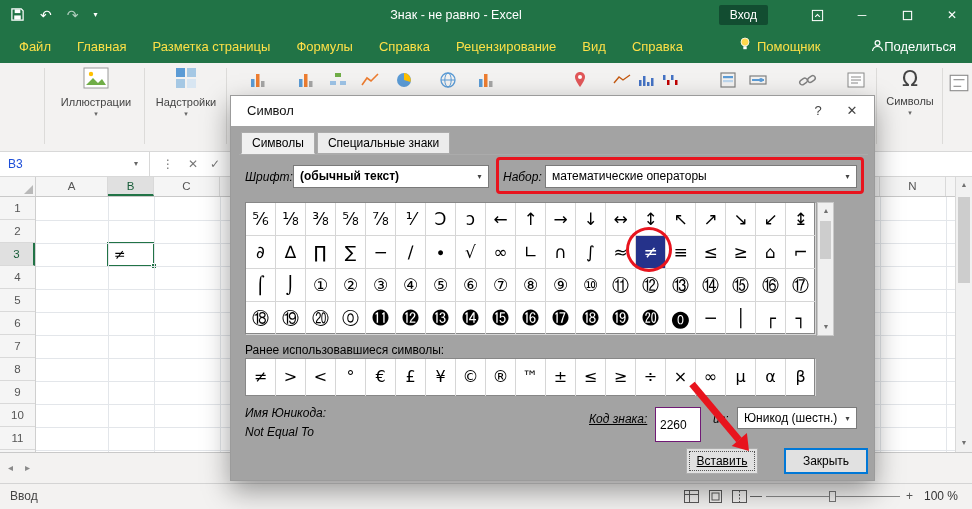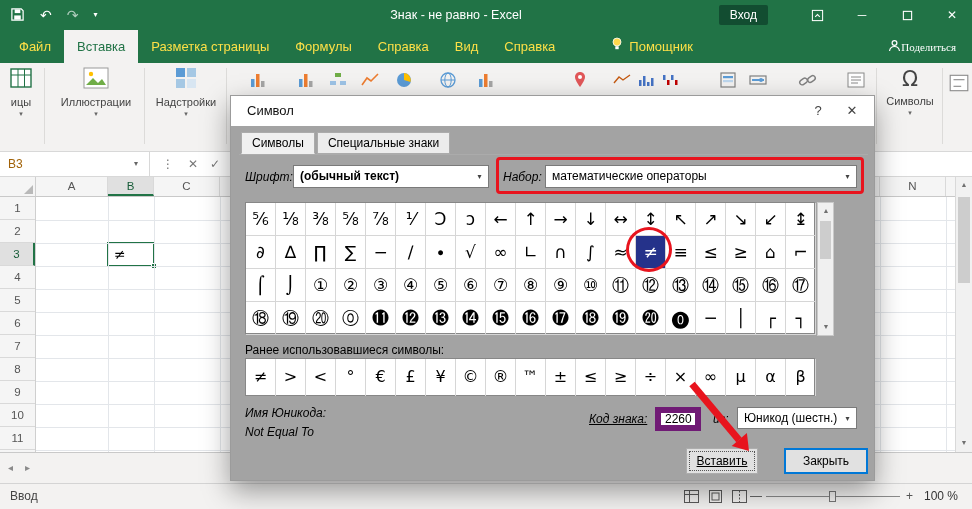--- a/index.html
+++ b/index.html
@@ -15,34 +15,34 @@
   .qcaret{font-size:8px;}
   #win-title{position:absolute;left:200px;right:260px;top:0;height:30px;text-align:center;line-height:30px;font-size:12.5px;}
   #signin{position:absolute;right:204px;top:5px;height:20px;padding:0 11px;background:#124d31;border-radius:2px;line-height:20px;font-size:12px;}
   .wc{position:absolute;top:0;width:40px;height:30px;text-align:center;line-height:30px;font-size:12px;color:#fff;}
 
   
   #ribbon-tabs{position:absolute;left:0;top:30px;width:972px;height:33px;background:#217346;display:flex;padding-left:6px;}
   .rtab{color:#fde047;font-size:13px;line-height:33px;padding:0 13px;white-space:nowrap;display:flex;align-items:center;gap:6px;}
   .rtab.active{background:#f3f2f1;color:#217346;}
   .rtab.gap{margin-left:30px;}
-  #share{position:absolute;right:8px;top:0;height:33px;display:flex;align-items:center;color:#fff;font-size:11px;padding:0 8px;font-family:Liberation Serif, serif;}
+  #share{position:absolute;right:8px;top:0;height:33px;display:flex;align-items:center;color:#fff;font-size:13px;padding:0 8px;}
 
   
   #ribbon{position:absolute;left:0;top:63px;width:972px;height:89px;background:#f3f2f1;border-bottom:1px solid #d8d8d8;}
   .rgroup{position:absolute;top:3px;text-align:center;}
   .rgroup-label{font-size:11px;color:#444;margin-top:3px;white-space:nowrap;}
   .caret{font-size:7px;color:#666;line-height:1;margin-top:2px;}
   .gsep{position:absolute;top:5px;height:76px;width:1px;background:#dcdbd9;}
   .ricon{position:absolute;top:7px;width:22px;height:22px;}
   .omega{font-size:21px;color:#444;font-family:"DejaVu Sans",sans-serif;line-height:26px;}
 
   
   #formula{position:absolute;left:0;top:152px;width:972px;height:25px;background:#fff;border-bottom:1px solid #d8d8d8;}
-  #namebox{position:absolute;left:0;top:0;width:150px;height:24px;border-right:1px solid #d8d8d8;font-size:12px;line-height:24px;padding-left:8px;color:#a16207;background:#fff;}
+  #namebox{position:absolute;left:0;top:0;width:150px;height:24px;border-right:1px solid #d8d8d8;font-size:12px;line-height:24px;padding-left:8px;color:#1d4ed8;background:#fff;}
   #nb-caret{position:absolute;left:134px;top:0;line-height:24px;font-size:8px;color:#666;}
   .fbicon{position:absolute;top:0;line-height:24px;font-size:12px;color:#777;}
 
   
   #corner{position:absolute;left:0;top:177px;width:36px;height:20px;background:#f5f5f5;border-right:1px solid #cfcfcf;border-bottom:1px solid #c9c9c9;}
   #corner:after{content:"";position:absolute;right:2px;bottom:2px;border-left:9px solid transparent;border-bottom:9px solid #b9b9b9;}
   #col-headers{position:absolute;left:0;top:177px;width:972px;height:20px;background:#f5f5f5;border-bottom:1px solid #c9c9c9;font-size:11.5px;color:#555;}
   .chcell{position:absolute;top:0;height:19px;line-height:19px;text-align:center;border-right:1px solid #d9d9d9;}
   .chcell.hl{background:#e0e0e0;border-bottom:2px solid #217346;color:#175c38;}
   #row-headers{position:absolute;left:0;top:197px;width:36px;height:255px;background:#f5f5f5;border-right:1px solid #cfcfcf;font-size:11.5px;color:#555;}
@@ -99,21 +99,21 @@
   .sym.sel{background:#25328a;color:#fff;}
   #sym-scroll{position:absolute;left:586px;top:106px;width:17px;height:134px;background:#f0f0f0;border:1px solid #c9c9c9;}
   #sym-thumb{position:absolute;left:2px;top:18px;width:11px;height:38px;background:#cdcdcd;}
   #recent-label{position:absolute;left:14px;top:247px;}
   #recent-grid{position:absolute;left:14px;top:262px;width:570px;height:38px;border:1px solid #878787;background:#fff;
                display:grid;grid-template-columns:repeat(19,30px);grid-auto-rows:37px;}
   .rsym{border-right:1px solid #d6d6d6;text-align:center;line-height:36px;font-size:16px;font-family:"DejaVu Sans",sans-serif;}
   #uni-label{left:14px;top:310px;}
   #uni-name{left:14px;top:329px;}
   #code-label{left:358px;top:316px;text-decoration:underline;}
-  #code-input{position:absolute;left:424px;top:311px;width:46px;height:24px;border:6px solid #701a75;font:12px "Liberation Sans",sans-serif;padding-left:4px;}
+  #code-input{position:absolute;left:424px;top:311px;width:46px;height:35px;border:1px solid #701a75;font:12px "Liberation Sans",sans-serif;padding-left:4px;}
   #from-label{left:482px;top:316px;}
   #cmb-from{left:506px;top:311px;width:120px;height:22px;}
   .dbtn{position:absolute;top:352px;height:26px;font:12px "Liberation Sans",sans-serif;background:#e1e1e1;border:1px solid #adadad;}
   #btn-insert{left:455px;width:72px;outline:1px dotted #555;outline-offset:-4px;text-decoration:underline;}
   #btn-close{left:553px;width:84px;border:2px solid #0078d7;}
 
   
   #ann-box{position:absolute;left:496px;top:157px;width:368px;height:37px;border:3px solid #e8141e;border-radius:4px;z-index:70;}
   #ann-circle{position:absolute;left:626px;top:227px;width:46px;height:45px;border:3px solid #e8141e;border-radius:50%;z-index:70;}
   #ann-arrow{position:absolute;left:0;top:0;width:972px;height:509px;z-index:80;pointer-events:none;}
@@ -150,31 +150,34 @@
           <rect x="1.5" y="1.5" width="9" height="9" fill="none" stroke="#fff" stroke-width="1.2"></rect>
         </svg>
     </div>
     <div class="wc" style="right:0;">✕</div>
   </div>
 
   <div id="ribbon-tabs">
     <div class="rtab">
         <span>Файл</span>
       </div>
-      <div class="rtab active">
-        <span>Вставка</span>
+      <div class="rtab">
+        <span>Главная</span>
       </div>
       <div class="rtab">
         <span>Разметка страницы</span>
       </div>
       <div class="rtab">
         <span>Формулы</span>
       </div>
       <div class="rtab">
         <span>Справка</span>
+      </div>
+      <div class="rtab">
+        <span>Рецензирование</span>
       </div>
       <div class="rtab">
         <span>Вид</span>
       </div>
       <div class="rtab">
         <span>Справка</span>
       </div>
       <div class="rtab gap">
         <span><svg width="12" height="14" viewBox="0 0 12 14">
             <circle cx="6" cy="5" r="4" fill="#ffd84d" stroke="#fff" stroke-width="0.8"></circle>
@@ -187,30 +190,20 @@
         <svg width="13" height="13" viewBox="0 0 13 13">
             <circle cx="6.5" cy="4" r="2.4" fill="none" stroke="#fff" stroke-width="1.2"></circle>
             <path d="M1.5 12c.5-3 2.5-4.5 5-4.5s4.5 1.5 5 4.5" fill="none" stroke="#fff" stroke-width="1.2"></path>
           </svg>
       </span>
       <span>Поделиться</span>
     </div>
   </div>
 
   <div id="ribbon">
-    <div class="rgroup" style="left:0;width:42px;">
-      <svg width="24" height="24" viewBox="0 0 24 24">
-          <rect x="2" y="3" width="20" height="18" fill="#fff" stroke="#217346" stroke-width="1.4"></rect>
-          <line x1="2" y1="9" x2="22" y2="9" stroke="#217346"></line>
-          <line x1="9" y1="3" x2="9" y2="21" stroke="#217346"></line>
-          <line x1="15.5" y1="3" x2="15.5" y2="21" stroke="#217346"></line>
-        </svg>
-      <div class="rgroup-label">ицы</div>
-      <div class="caret">▾</div>
-    </div>
     <div class="gsep" style="left:44px;"></div>
     <div class="rgroup" style="left:48px;width:96px;">
       <svg width="26" height="24" viewBox="0 0 26 24">
           <rect x="1" y="2" width="24" height="20" fill="#fff" stroke="#9a9a9a"></rect>
           <circle cx="8" cy="8" r="2.2" fill="#ffc000"></circle>
           <path d="M3 19l7-7 5 5 4-4 4 6z" fill="#70ad47"></path>
         </svg>
       <div class="rgroup-label">Иллюстрации</div>
       <div class="caret">▾</div>
     </div>

